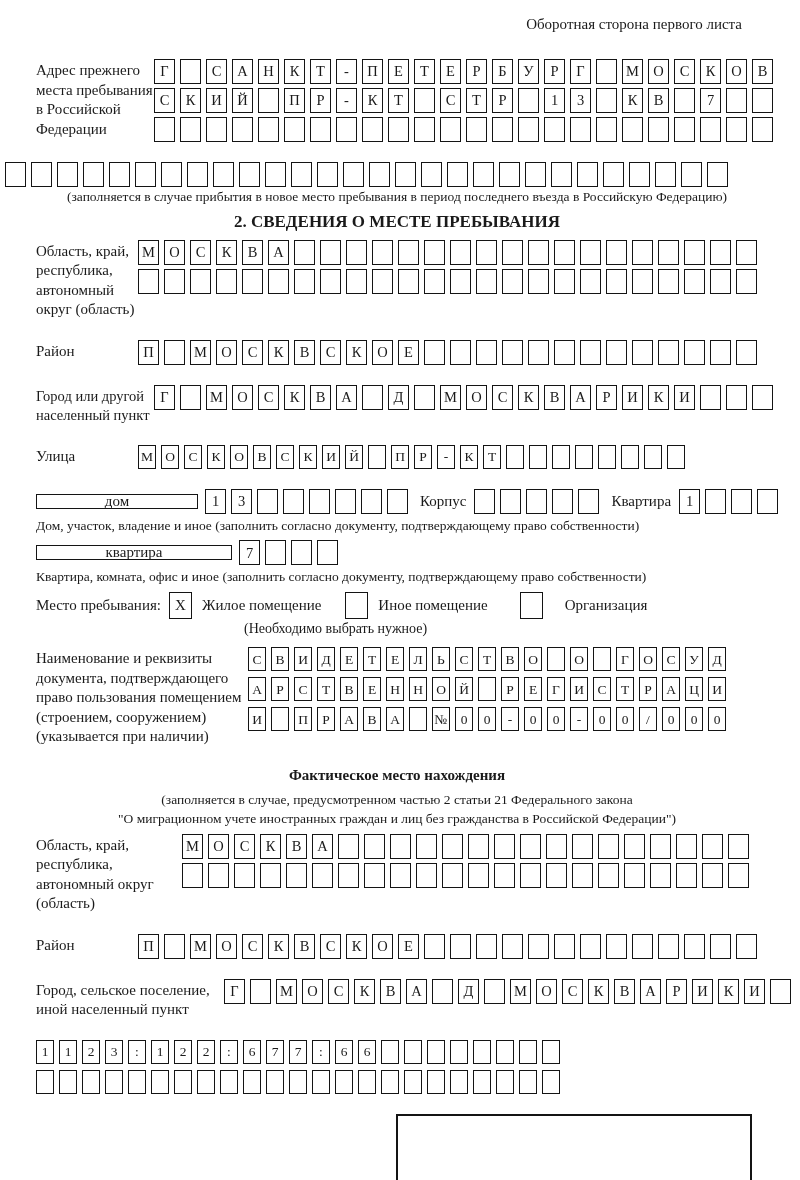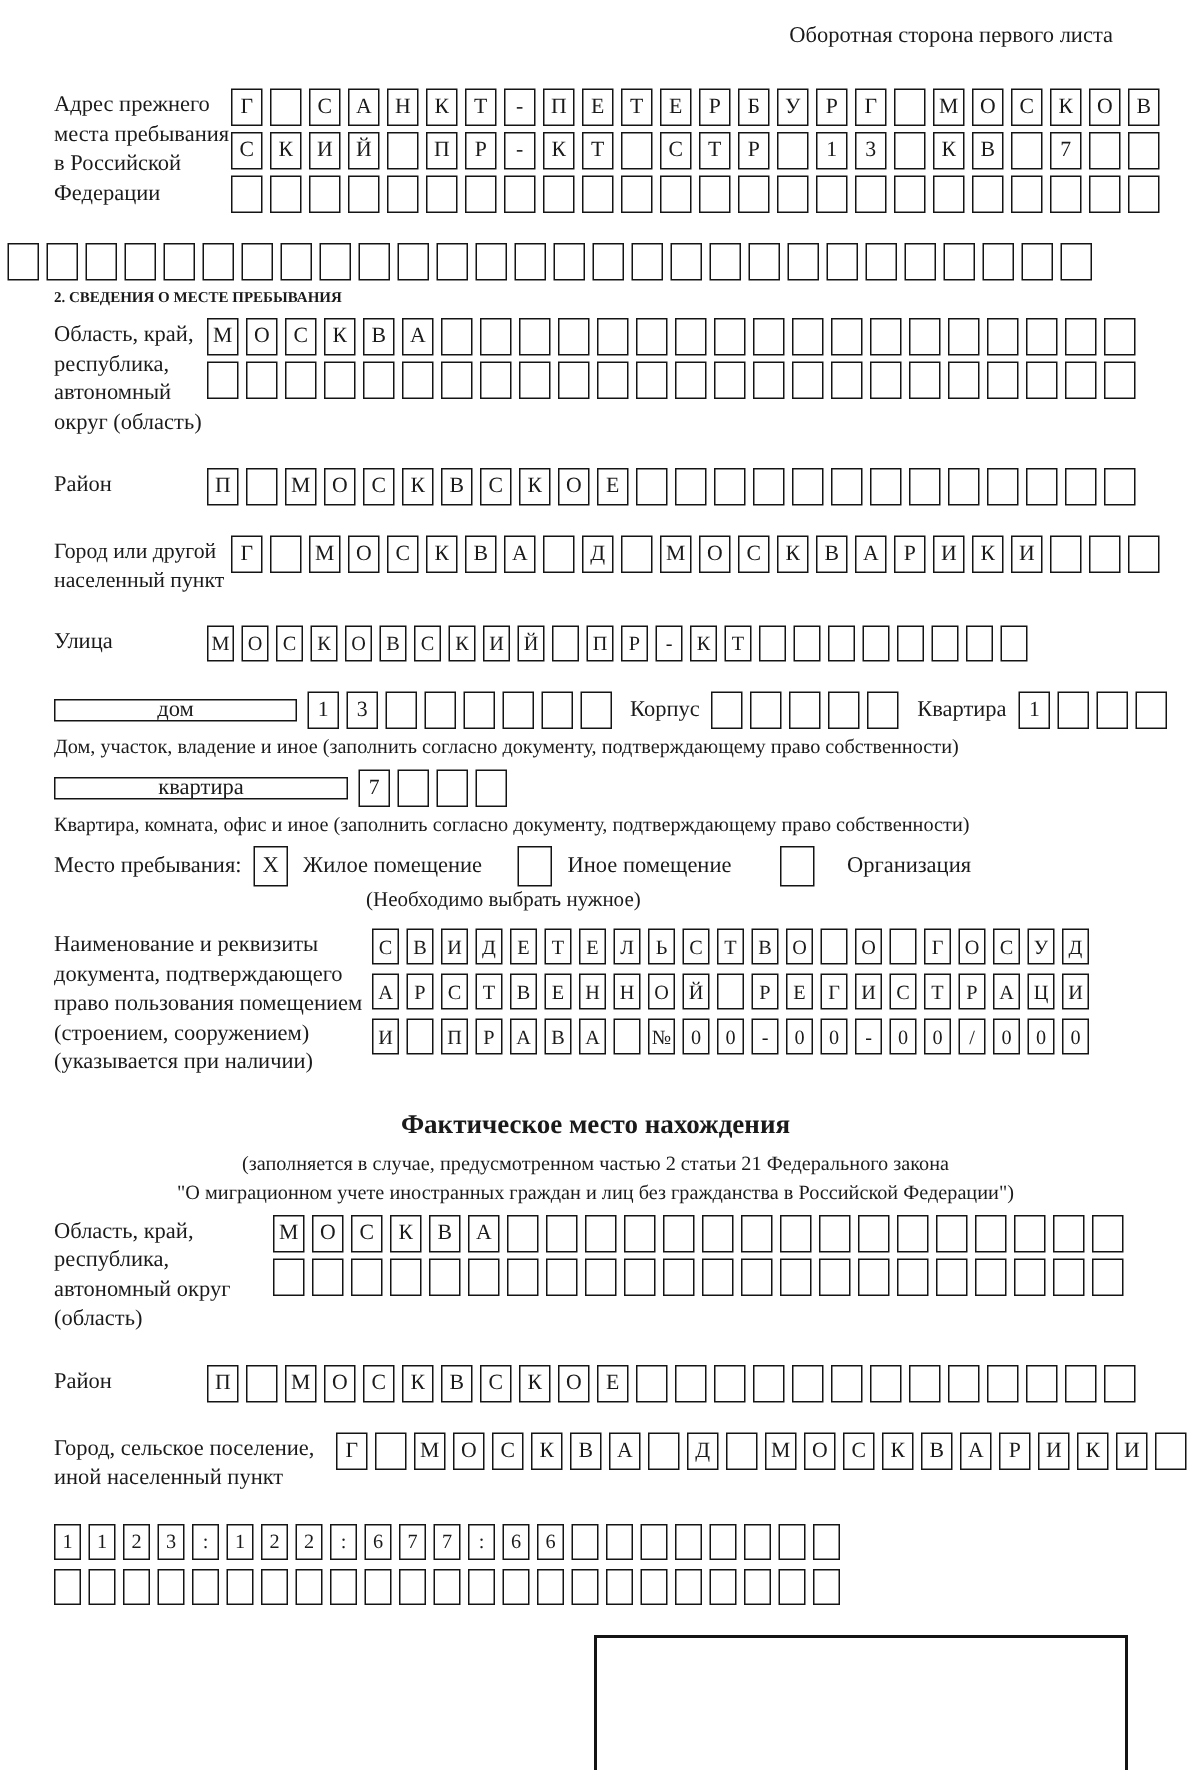--- a/index.html
+++ b/index.html
@@ -23,42 +23,42 @@
     border:1.7px solid #141414;
     display:inline-flex; align-items:center; justify-content:center;
     font-size:14.5px; line-height:1;
   }
   .sm .cell { width:18px; height:24px; font-size:13.5px; }
   .cellrow.sm { gap:5px; }
 
   .caption { font-size:13.5px; line-height:1.25; margin:2px 0 6px 0; }
   .caption.center { text-align:center; }
 
-  .sec-title { text-align:left; font-weight:bold; font-size:10px; margin:6px 0 8px 0; }
+  .sec-title { text-align:center; font-weight:bold; font-size:17px; margin:6px 0 8px 0; }
 
   .inline-row { display:flex; align-items:center; margin-bottom:4px; }
   .widebox {
     border:1.7px solid #141414; height:15px;
     display:inline-flex; align-items:center; justify-content:center;
     flex:0 0 auto;
   }
   .dom-box { width:162px; }
   .kv-box { width:196px; }
   .mini-label { padding:0 8px 0 12px; }
 
   .chk {
     width:23px; height:27px; border:1.7px solid #141414;
     display:inline-flex; align-items:center; justify-content:center;
     font-size:15px; flex:0 0 auto;
   }
   .place-row { display:flex; align-items:center; margin:6px 0 2px 0; }
   .place-row .opt { padding:0 10px; }
   .place-note { font-size:14px; margin:2px 0 10px 208px; }
 
-  .fact-title { text-align:center; font-weight:bold; font-size:18px; margin:12px 0 8px 0; }
+  .fact-title { text-align:center; font-weight:bold; font-size:15px; margin:12px 0 8px 0; }
 
   .stamp-box {
     border:2px solid #141414;
     width:356px; height:176px;
     margin:4px 0 6px 360px;
   }
   .stamp-caption {
     width:450px; margin-left:314px;
     text-align:center; font-size:14px; line-height:1.3;
   }
@@ -178,20 +178,21 @@
       <span class="cell"></span>
       <span class="cell"></span>
       <span class="cell"></span>
       <span class="cell"></span>
       <span class="cell"></span>
       <span class="cell"></span>
       <span class="cell"></span>
       <span class="cell"></span>
       <span class="cell"></span>
     </div>
+  <div class="caption center">(заполняется в случае прибытия в новое место пребывания в период последнего въезда в Российскую Федерацию)</div>
 
   <div class="sec-title">2. СВЕДЕНИЯ О МЕСТЕ ПРЕБЫВАНИЯ</div>
 
   <div class="field">
     <div class="flabel" style="width:102px;">Область, край, республика, автономный округ (область)</div>
     <div class="cellblock">
       <div class="cellrow">
           <span class="cell">М</span>
           <span class="cell">О</span>
           <span class="cell">С</span>

